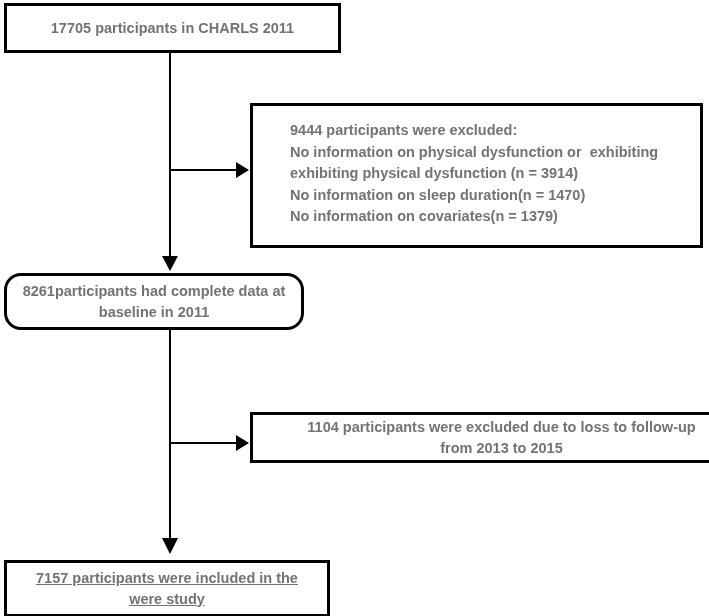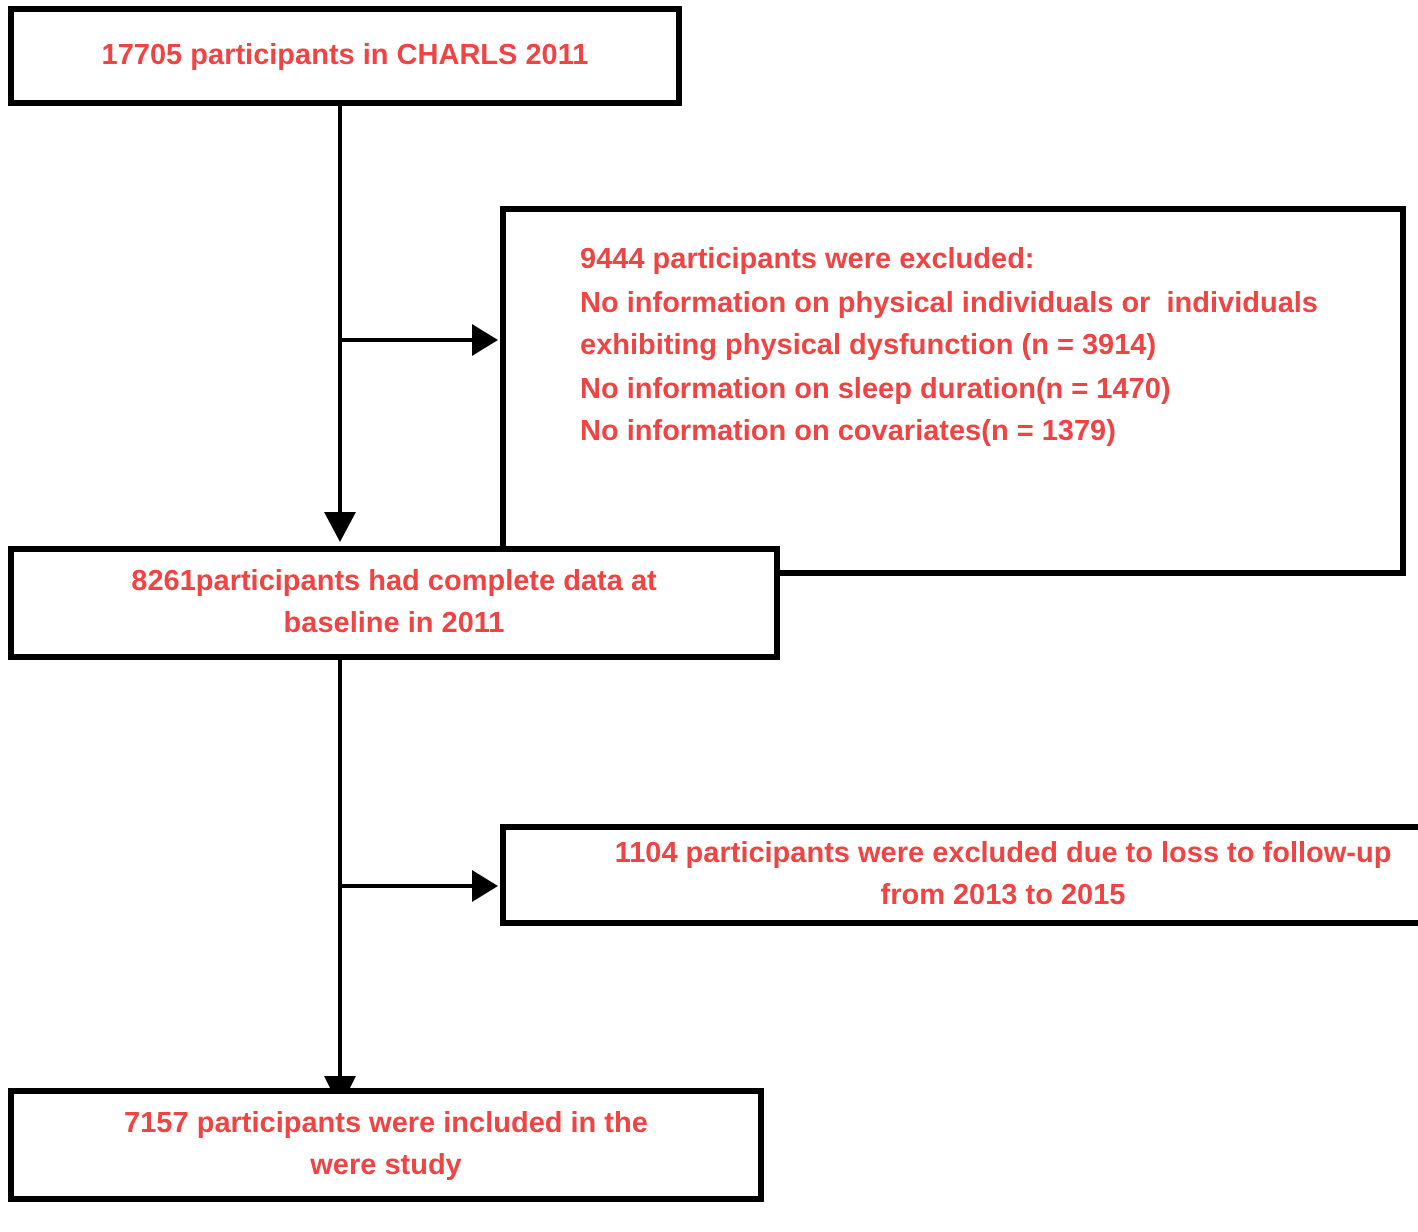--- a/index.html
+++ b/index.html
@@ -4,43 +4,43 @@
 <style>
   * { margin: 0; padding: 0; box-sizing: border-box; }
   html, body { background: #ffffff; }
   .canvas {
     position: relative;
     width: 709px;
     height: 616px;
     background: #ffffff;
     font-family: "Liberation Sans", "DejaVu Sans", sans-serif;
     font-weight: bold;
-    color: #ef4444;
+    color: #737373;
     overflow: hidden;
   }
   .flow-box {
     position: absolute;
     border: 3px solid #000000;
     background: #ffffff;
     font-size: 14.5px;
     line-height: 21px;
   }
   .centered {
     display: flex;
     flex-direction: column;
     align-items: center;
     justify-content: center;
     text-align: center;
   }
   .box-top    { left: 4px;   top: 3px;   width: 337px; height: 50px; }
-  .box-excl1  { left: 250px; top: 103px; width: 453px; height: 185px;
+  .box-excl1  { left: 250px; top: 103px; width: 453px; height: 145px;
                 padding: 14px 8px 0 37px; text-align: left; line-height: 21.5px; }
-  .box-mid    { left: 4px;   top: 273px; width: 386px; height: 57px; }
+  .box-mid    { left: 4px;   top: 273px; width: 300px; height: 57px; border-radius: 17px; }
   .box-excl2  { left: 250px; top: 412px; width: 503px; height: 51px; }
-  .box-bottom { left: 4px;   top: 544px; width: 378px; height: 57px; }
+  .box-bottom { left: 4px;   top: 560px; width: 326px; height: 57px; text-decoration: underline; }
   .pre-line { white-space: pre; }
   .arrows {
     position: absolute;
     left: 0; top: 0;
     width: 709px; height: 616px;
     pointer-events: none;
   }
 </style>
 </head>
 <body>
@@ -69,21 +69,21 @@
       <polygon points="236,435 236,451 249,443" fill="#000000"></polygon>
     </g>
   </svg>
 
   <div class="flow-box box-top centered">
     <div>17705 participants in CHARLS 2011</div>
   </div>
 
   <div class="flow-box box-excl1">
     <div class="pre-line">9444 participants were excluded:</div>
-    <div class="pre-line">No information on physical individuals or  individuals</div>
+    <div class="pre-line">No information on physical dysfunction or  exhibiting</div>
     <div class="pre-line">exhibiting physical dysfunction (n = 3914)</div>
     <div class="pre-line">No information on sleep duration(n = 1470)</div>
     <div class="pre-line">No information on covariates(n = 1379)</div>
   </div>
 
   <div class="flow-box box-mid centered">
     <div>8261participants had complete data at</div>
     <div>baseline in 2011</div>
   </div>
 

